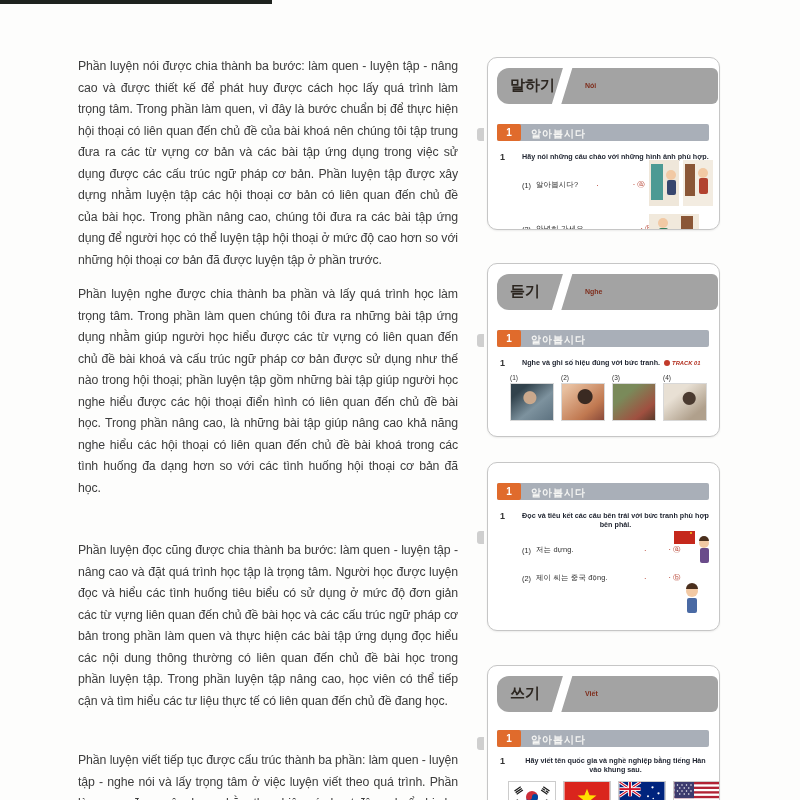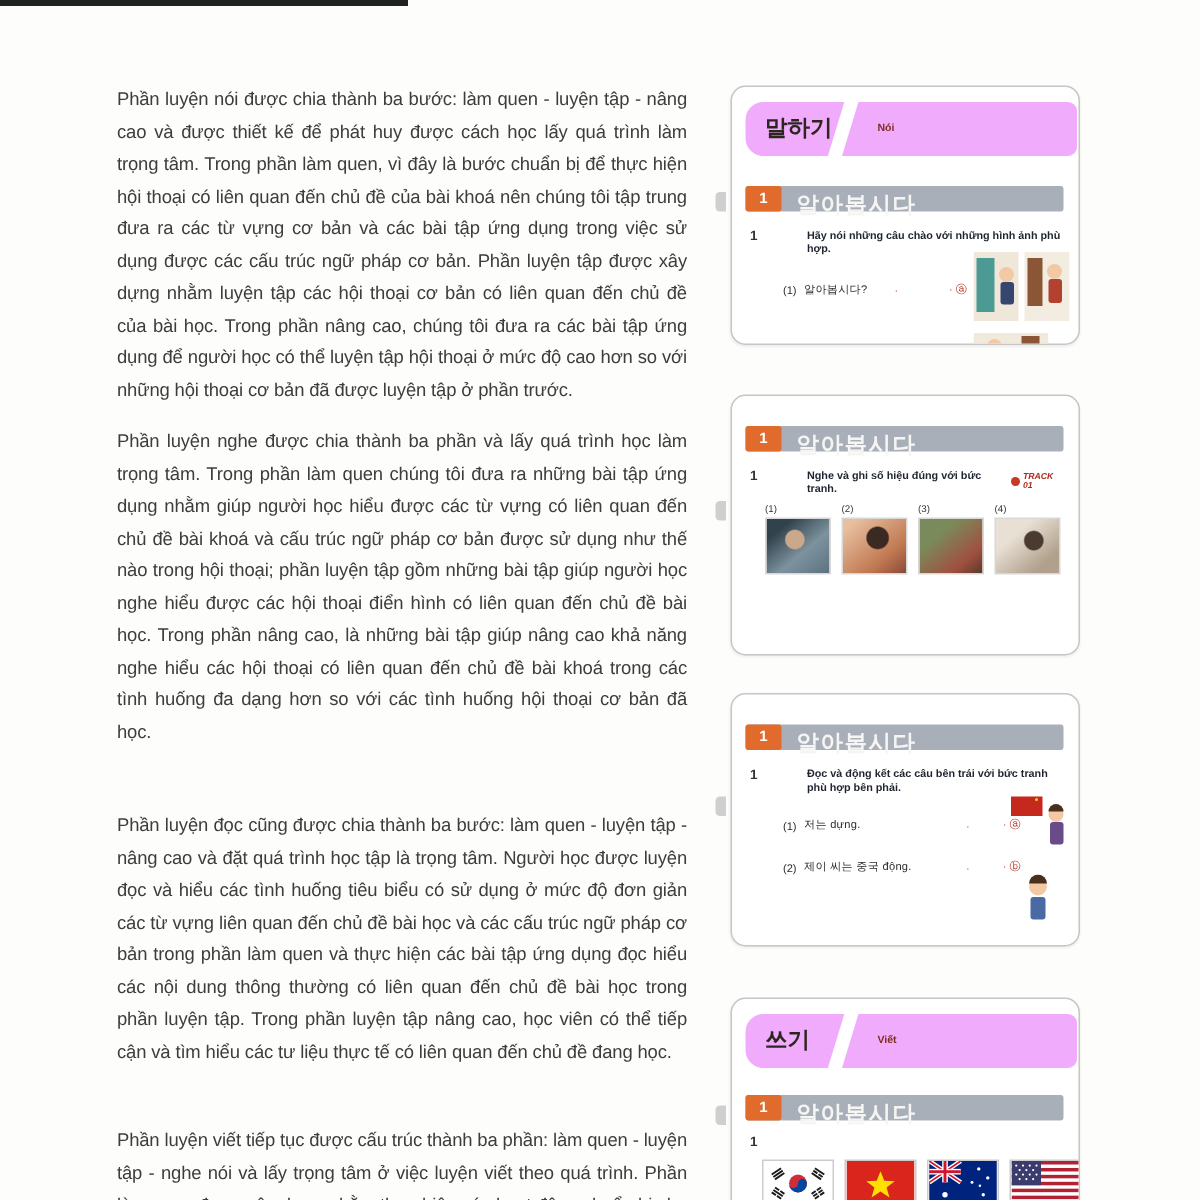--- a/index.html
+++ b/index.html
@@ -25,45 +25,45 @@
   .card-tab { position:absolute; left:477px; width:7px; height:13px; background:#cfcfcf; border-radius:3px 0 0 3px; }
 
   
   .card {
     position:absolute; left:487px; width:231px; background:#ffffff;
     border:1px solid #c6c6c6; border-radius:10px; box-shadow:0 1px 2px rgba(0,0,0,.07);
     overflow:hidden;
   }
   .card-header {
     position:relative; margin:10px 1px 0 9px; height:36px;
-    background:#f0abfc; border-radius:12px 6px 6px 12px; overflow:hidden;
+    background:#a3a3a3; border-radius:12px 6px 6px 12px; overflow:hidden;
   }
   .card-title {
     position:absolute; left:13px; top:8px; font-size:15px; font-weight:bold; color:#2c2620;
   }
   .swoosh {
     position:absolute; left:60px; top:-10px; width:9px; height:60px; background:#fff;
     transform:rotate(17deg); border-radius:5px;
   }
   .card-subtitle {
     position:absolute; left:88px; top:14px; font-size:7px; font-weight:bold; color:#7e2d1c;
   }
   .section-bar {
     position:relative; margin:20px 10px 0 9px; height:17px; background:#a9afb8; border-radius:2px;
   }
   .section-num {
     position:absolute; left:0; top:0; width:24px; height:17px; background:#e06b2c;
     color:#fff; font-size:10px; font-weight:bold; text-align:center; line-height:17px; border-radius:2px;
   }
   .section-title {
-    position:absolute; left:34px; top:3px; color:#f5f5f3; font-size:15px; font-weight:bold; letter-spacing:1px;
+    position:absolute; left:34px; top:3px; color:#f5f5f3; font-size:10px; font-weight:bold; letter-spacing:1px;
   }
   .exercise { position:relative; margin:11px 10px 0 12px; min-height:10px; }
   .ex-num { position:absolute; left:0; top:0; font-size:9px; font-weight:bold; color:#333; }
-  .ex-line { margin-left:38px; display:flex; align-items:center; gap:4px; }
+  .ex-line { margin-left:22px; display:flex; align-items:center; gap:4px;text-align:center; }
   .ex-instruction { font-size:7.2px; font-weight:bold; color:#1f2430; }
   .track { display:inline-flex; align-items:center; gap:2px; color:#b02a1a; font-size:5.8px; font-weight:bold; font-style:italic; }
   .track-dot { width:6px; height:6px; border-radius:50%; background:#c23b2a; display:inline-block; }
 
   
   .match-body { position:relative; margin:6px 10px 0 34px; }
   .mi { position:absolute; left:0; display:flex; align-items:center; font-size:7.4px; color:#2a2a2a; }
   .mi .n { width:14px; }
   .mi .t { letter-spacing:0.2px; }
   .mi .d1 { color:#b03220; margin-left:18px; }
@@ -152,20 +152,25 @@
         <rect width="50" height="32" fill="#f1e9dc"></rect>
         <rect x="32" y="2" width="12" height="28" fill="#8a5636"></rect>
         <circle cx="14" cy="9" r="5" fill="#f2c9a4"></circle>
         <rect x="10" y="14" width="9" height="13" rx="2" fill="#3a7f5e"></rect>
       </svg>
     </div>
   </div>
 </div>
 
 <div class="card" style="top:263px;height:172px">
+  <div class="card-header">
+    <span class="card-title">듣기</span>
+    <span class="swoosh"></span>
+    <span class="card-subtitle">Nghe</span>
+  </div>
   <div class="section-bar">
     <span class="section-num">1</span>
     <span class="section-title">알아봅시다</span>
   </div>
   <div class="exercise">
     <span class="ex-num">1</span>
     <div class="ex-line">
       <span class="ex-instruction">Nghe và ghi số hiệu đúng với bức tranh.</span>
       <span class="track">
         <span class="track-dot"></span>
@@ -194,21 +199,21 @@
 </div>
 
 <div class="card card3" style="top:462px;height:167px">
   <div class="section-bar">
     <span class="section-num">1</span>
     <span class="section-title">알아봅시다</span>
   </div>
   <div class="exercise">
     <span class="ex-num">1</span>
     <div class="ex-line">
-        <span class="ex-instruction">Đọc và động kết các câu bên trái với bức tranh phù hợp bên phải.</span>
+        <span class="ex-instruction">Đọc và tiêu kết các câu bên trái với bức tranh phù hợp bên phải.</span>
       </div>
   </div>
   <div class="match-body" style="height:86px">
     <div class="mi" style="top:10px">
       <span class="n">(1)</span>
       <span class="t" style="width:96px">저는 dựng.</span>
       <span class="d1">·</span>
       <span class="d2">· ⓐ</span>
     </div>
     <div class="mi" style="top:38px">
@@ -242,20 +247,23 @@
     <span class="card-title">쓰기</span>
     <span class="swoosh"></span>
     <span class="card-subtitle">Viết</span>
   </div>
   <div class="section-bar" style="margin-top:18px">
     <span class="section-num">1</span>
     <span class="section-title">알아봅시다</span>
   </div>
   <div class="exercise" style="margin-top:9px">
     <span class="ex-num">1</span>
+    <div class="ex-line">
+        <span class="ex-instruction">Hãy viết tên quốc gia và nghề nghiệp bằng tiếng Hàn vào khung sau.</span>
+      </div>
   </div>
   <div class="flag-row">
     <div class="flag">
       <svg viewBox="0 0 60 40">
         <rect width="60" height="40" fill="#ffffff"></rect>
         <circle cx="30" cy="20" r="8" fill="#cd2e3a"></circle>
         <path d="M22 20a8 8 0 0 0 16 0 4 4 0 0 0-8 0 4 4 0 0 1-8 0z" fill="#0047a0"></path>
         <g fill="#1a1a1a">
           <g transform="rotate(-34 12 11)">
               <rect x="7" y="8" width="10" height="1.7"></rect>

